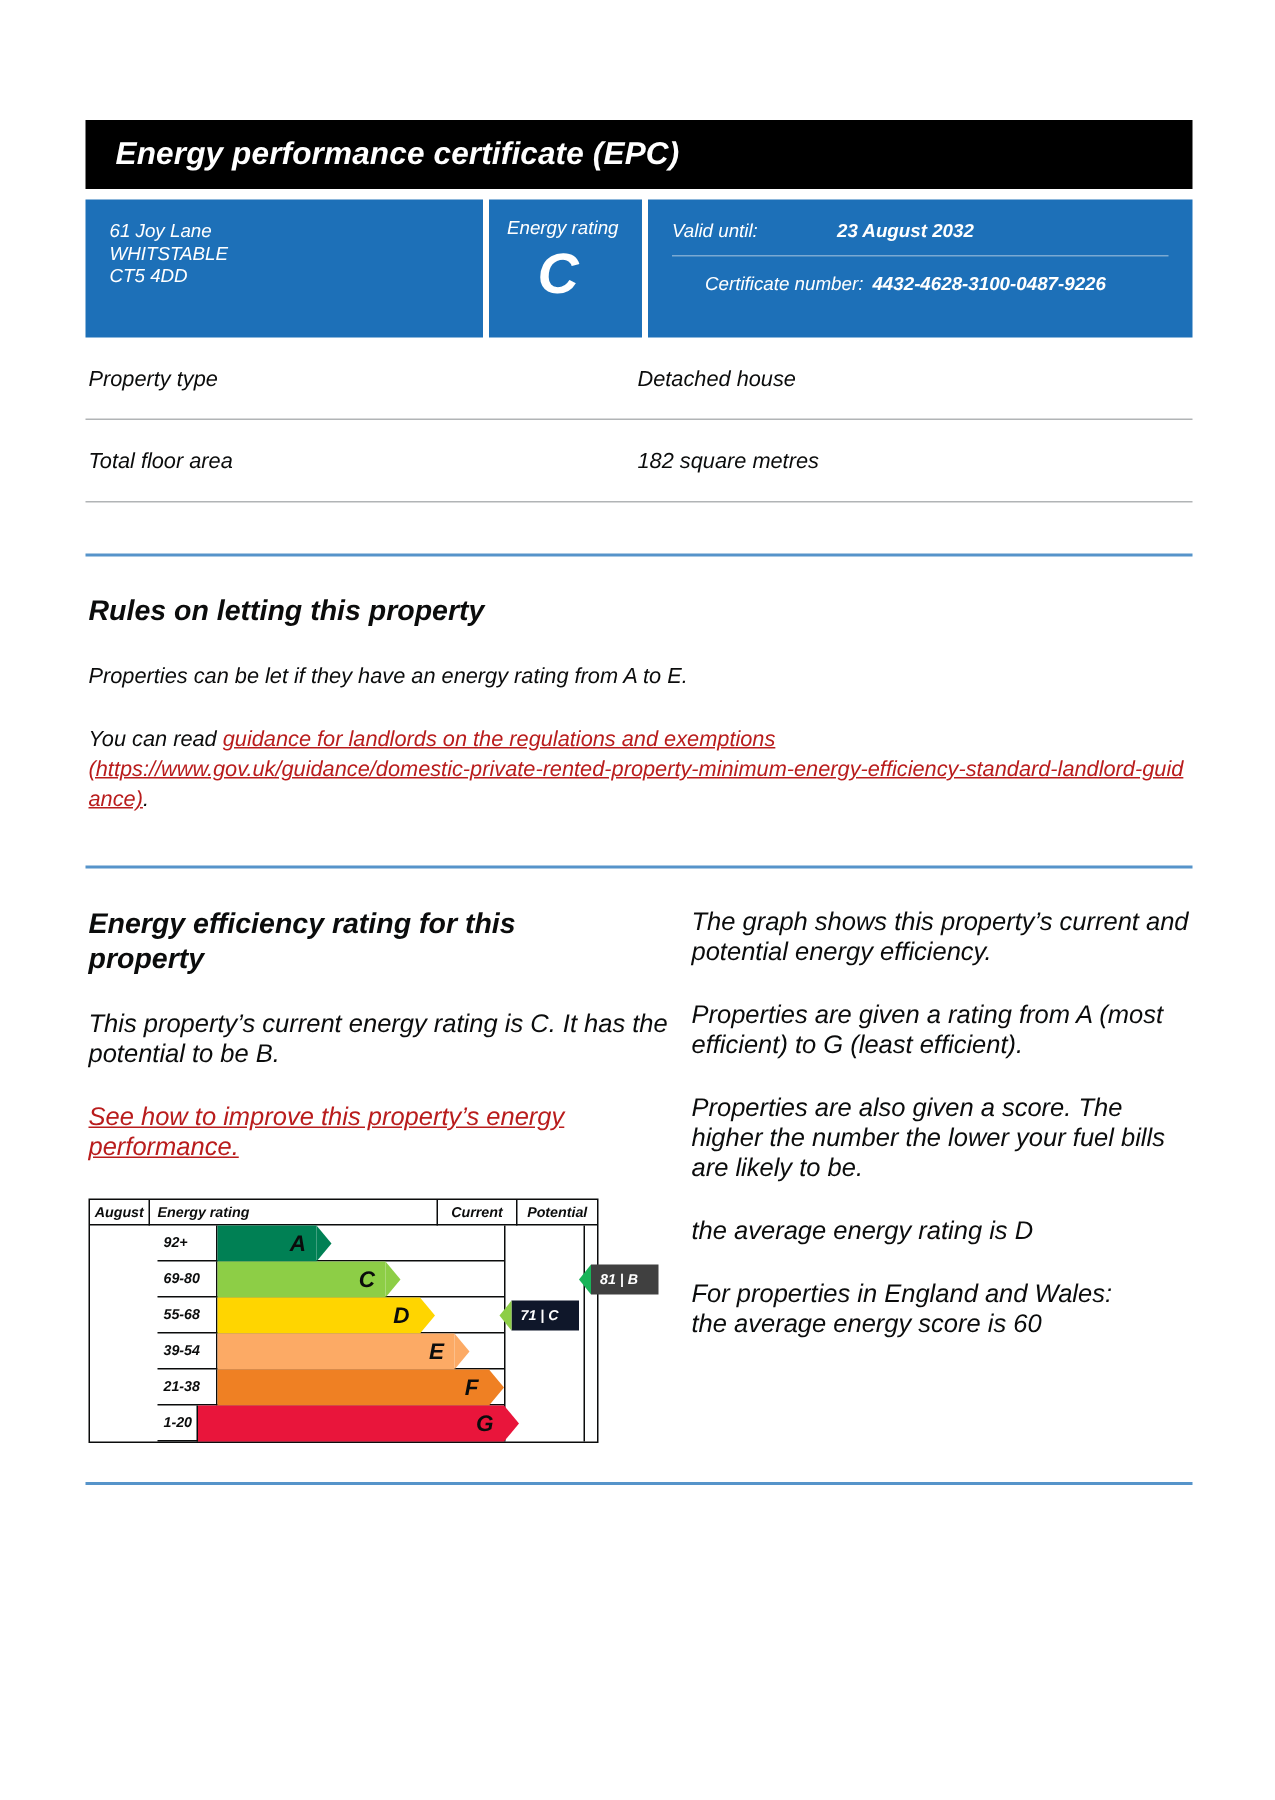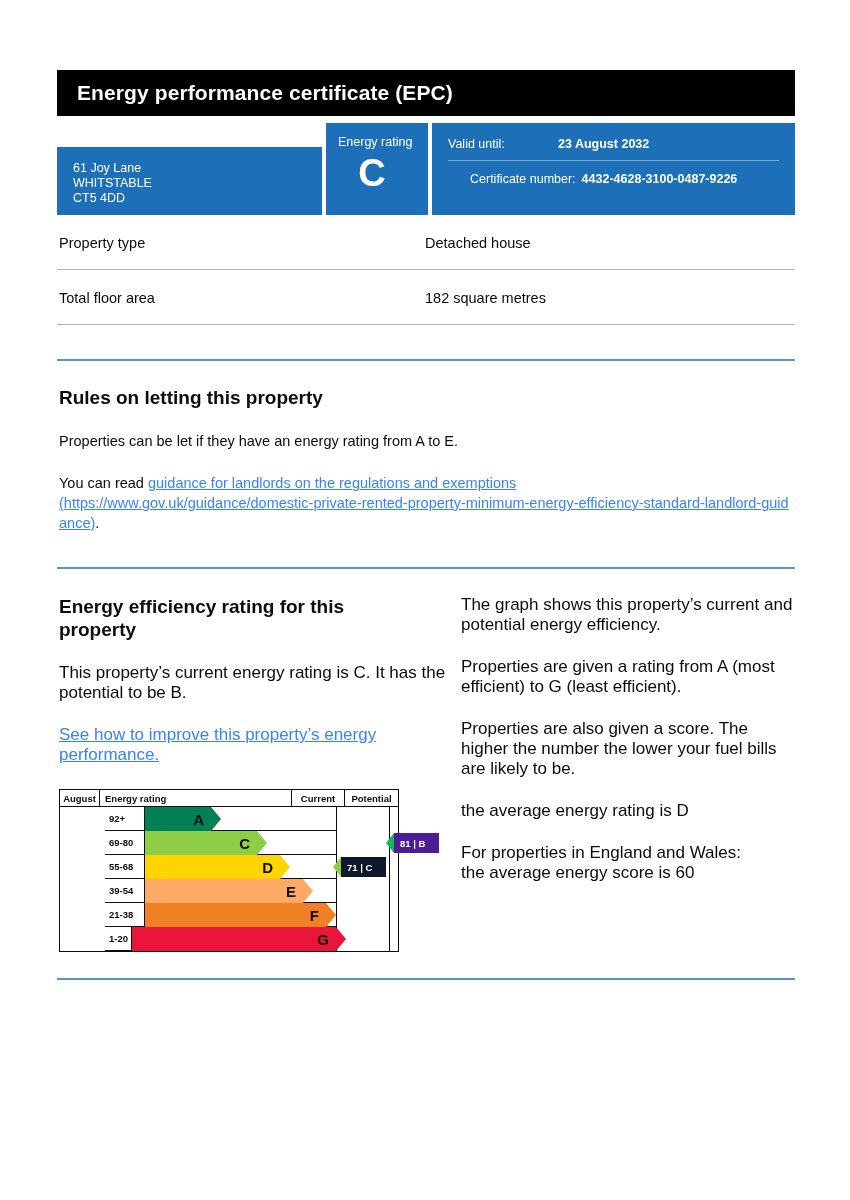--- a/index.html
+++ b/index.html
@@ -14,22 +14,23 @@
   }
   .page {
     position: relative;
     width: 850px;
     height: 1200px;
     background: #fff;
   }
   .content {
     position: absolute;
     left: 57px;
-    top: 70px;
+    top: 80px;
     width: 738px;
+    font-style: italic;
   }
 
   
   .epc-title-bar {
     background: #000000;
     color: #ffffff;
     height: 46px;
     display: flex;
     align-items: center;
     padding-left: 20px;
@@ -47,21 +48,20 @@
     margin-top: 7px;
     height: 92px;
     color: #ffffff;
   }
   .summary-address {
     background: #1d70b8;
     width: 265px;
     padding: 14px 16px;
     font-size: 12.5px;
     line-height: 15px;
-    margin-top: 24px;
   }
   .summary-rating {
     background: #1d70b8;
     width: 102px;
     margin-left: 4px;
     padding: 12px 10px 0 12px;
     text-align: left;
   }
   .summary-rating .label {
     font-size: 12.5px;
@@ -118,21 +118,21 @@
     font-size: 19px;
     font-weight: bold;
     margin: 26px 0 0 2px;
   }
   p.body {
     font-size: 14.5px;
     line-height: 20px;
     margin: 22px 0 0 2px;
   }
   a.link {
-    color: #3b82f6;
+    color: #b91c1c;
     text-decoration: underline;
   }
   .link-wrap { word-break: break-all; }
 
   
   .cols {
     display: flex;
     margin-top: 26px;
   }
   .col-left { width: 398px; }
@@ -368,21 +368,21 @@
                     </div>
                   </div>
                 </div>
               </div>
             <div class="arrowcol" id="current-col">
                 <div class="marker left" style="background: #0f172a; color: rgb(141, 206, 70); top: 50px;">
                   <span class="txt">71 | C</span>
                 </div>
               </div>
             <div class="arrowcol last" id="potential-col">
-                <div class="marker left" style="background: #4c1d95; color: rgb(25, 180, 89); top: 26px;">
+                <div class="marker left" style="background: #404040; color: rgb(25, 180, 89); top: 26px;">
                   <span class="txt">81 | B</span>
                 </div>
               </div>
           </div>
         </div>
       </div>
 
       <div class="col-right">
         <p>The graph shows this property’s current and potential energy efficiency.</p>
         <p class="mt22">Properties are given a rating from A (most efficient) to G (least efficient).</p>

